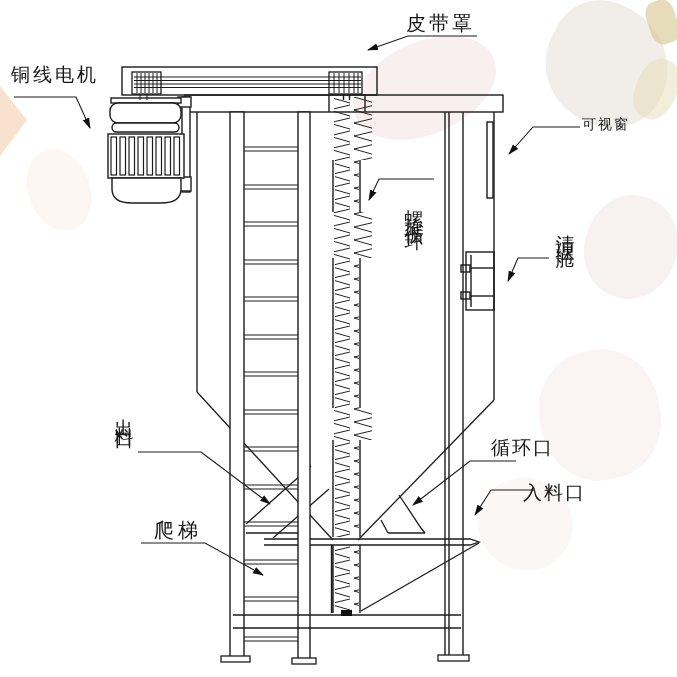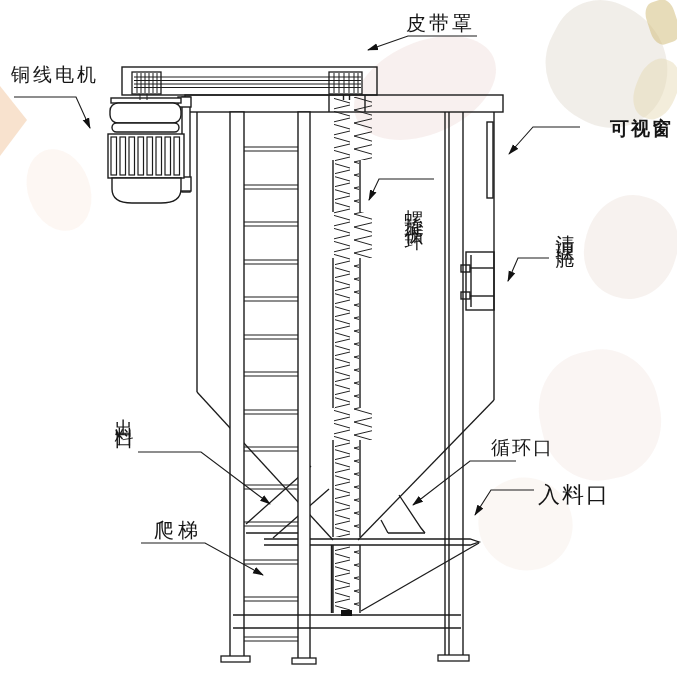--- a/index.html
+++ b/index.html
@@ -151,21 +151,21 @@
       <path d="M549,258 H518 L508,281" marker-end="url(#arr)"></path>
       <path d="M138,452 H201 L270,504" marker-end="url(#arr)"></path>
       <path d="M141,543 H205 L263,575" marker-end="url(#arr)"></path>
       <path d="M516,461 H470 L413,505" marker-end="url(#arr)"></path>
       <path d="M534,490 H491 L475,515" marker-end="url(#arr)"></path>
     </g>
   </svg>
 
   <div class="lbl" style="left:406px;top:10px;font-size:20px;letter-spacing:3px;">皮带罩</div>
   <div class="lbl" style="left:11px;top:62px;font-size:19px;letter-spacing:3px;">铜线电机</div>
-  <div class="lbl" style="left:610px;top:116px;font-size:19px;letter-spacing:2px;font-weight:bold;">可视窗</div>
+  <div class="lbl" style="left:582px;top:116px;font-size:14px;letter-spacing:2px;">可视窗</div>
   <div class="lbl v" style="left:401px;top:194px;font-size:19px;">螺旋循环</div>
   <div class="lbl v" style="left:552px;top:219px;font-size:19px;">清理舱</div>
   <div class="lbl v" style="left:111px;top:403px;font-size:19px;">出料口</div>
   <div class="lbl" style="left:154px;top:517px;font-size:20px;letter-spacing:4px;">爬梯</div>
   <div class="lbl" style="left:491px;top:435px;font-size:19px;letter-spacing:2px;text-align:center;">循环口</div>
-  <div class="lbl" style="left:538px;top:480px;font-size:22px;letter-spacing:2px;">入料口</div>
+  <div class="lbl" style="left:523px;top:480px;font-size:19px;letter-spacing:2px;">入料口</div>
 
 </div>
 
 </body></html>

